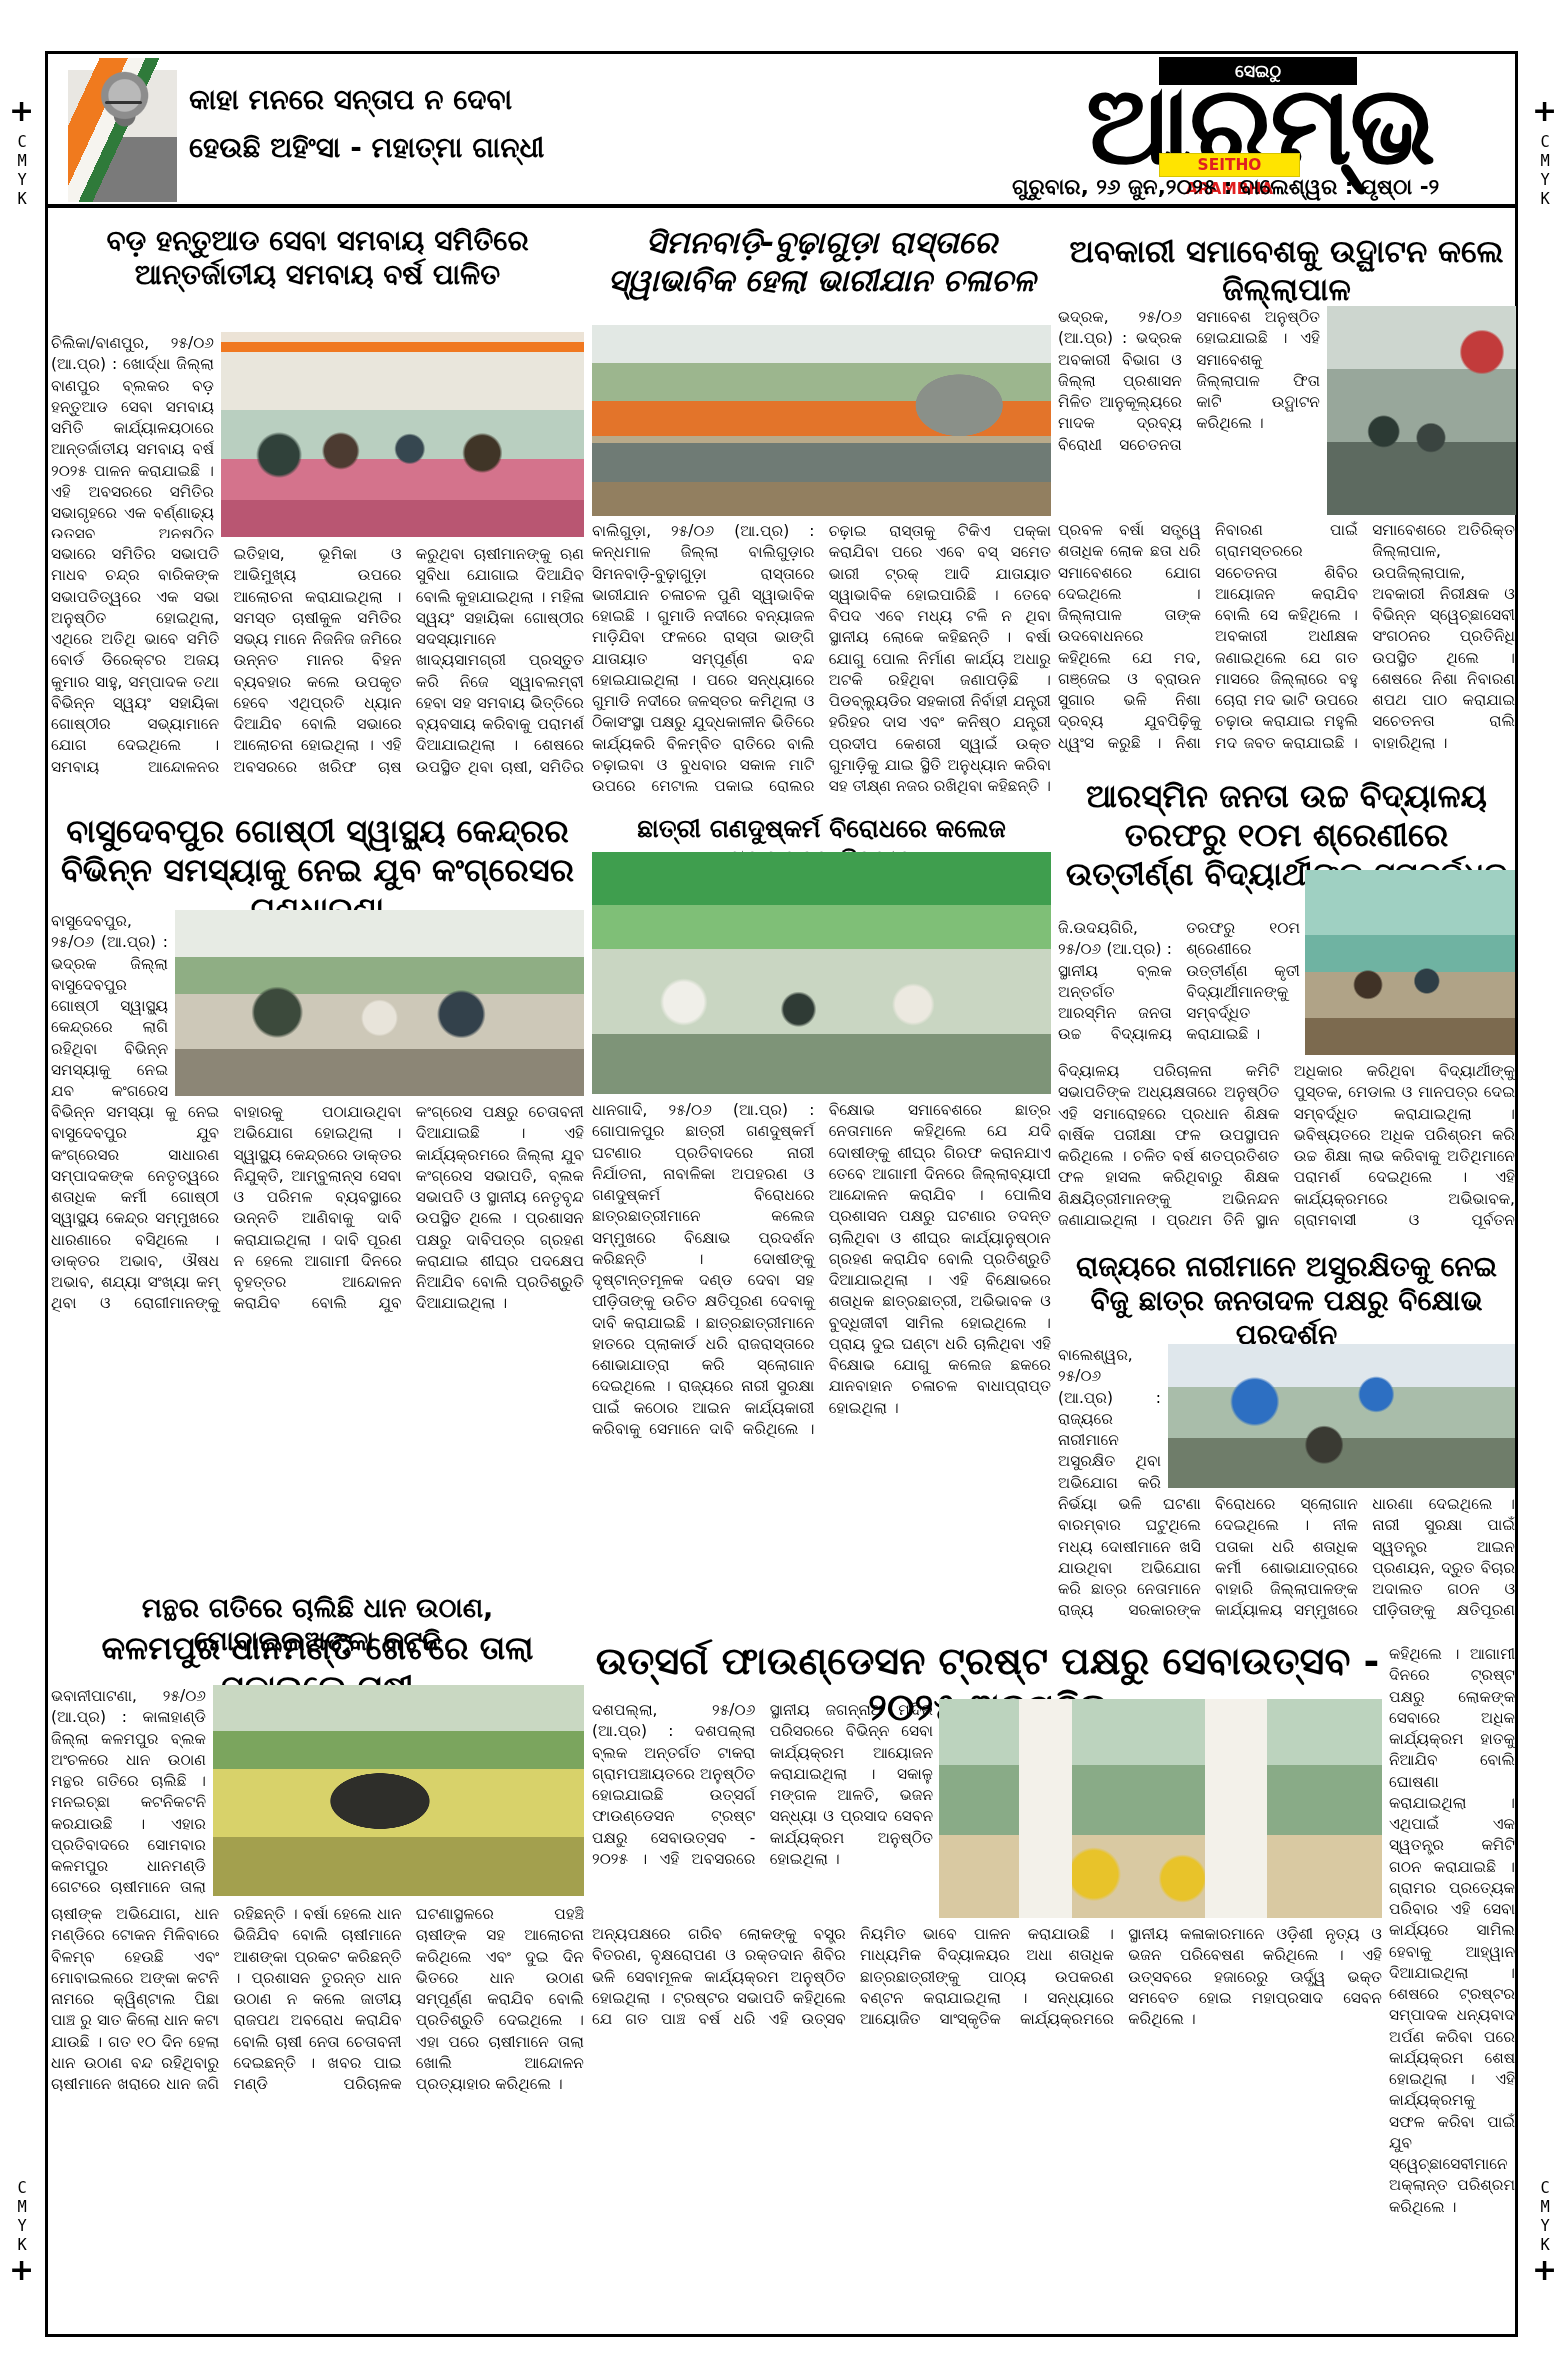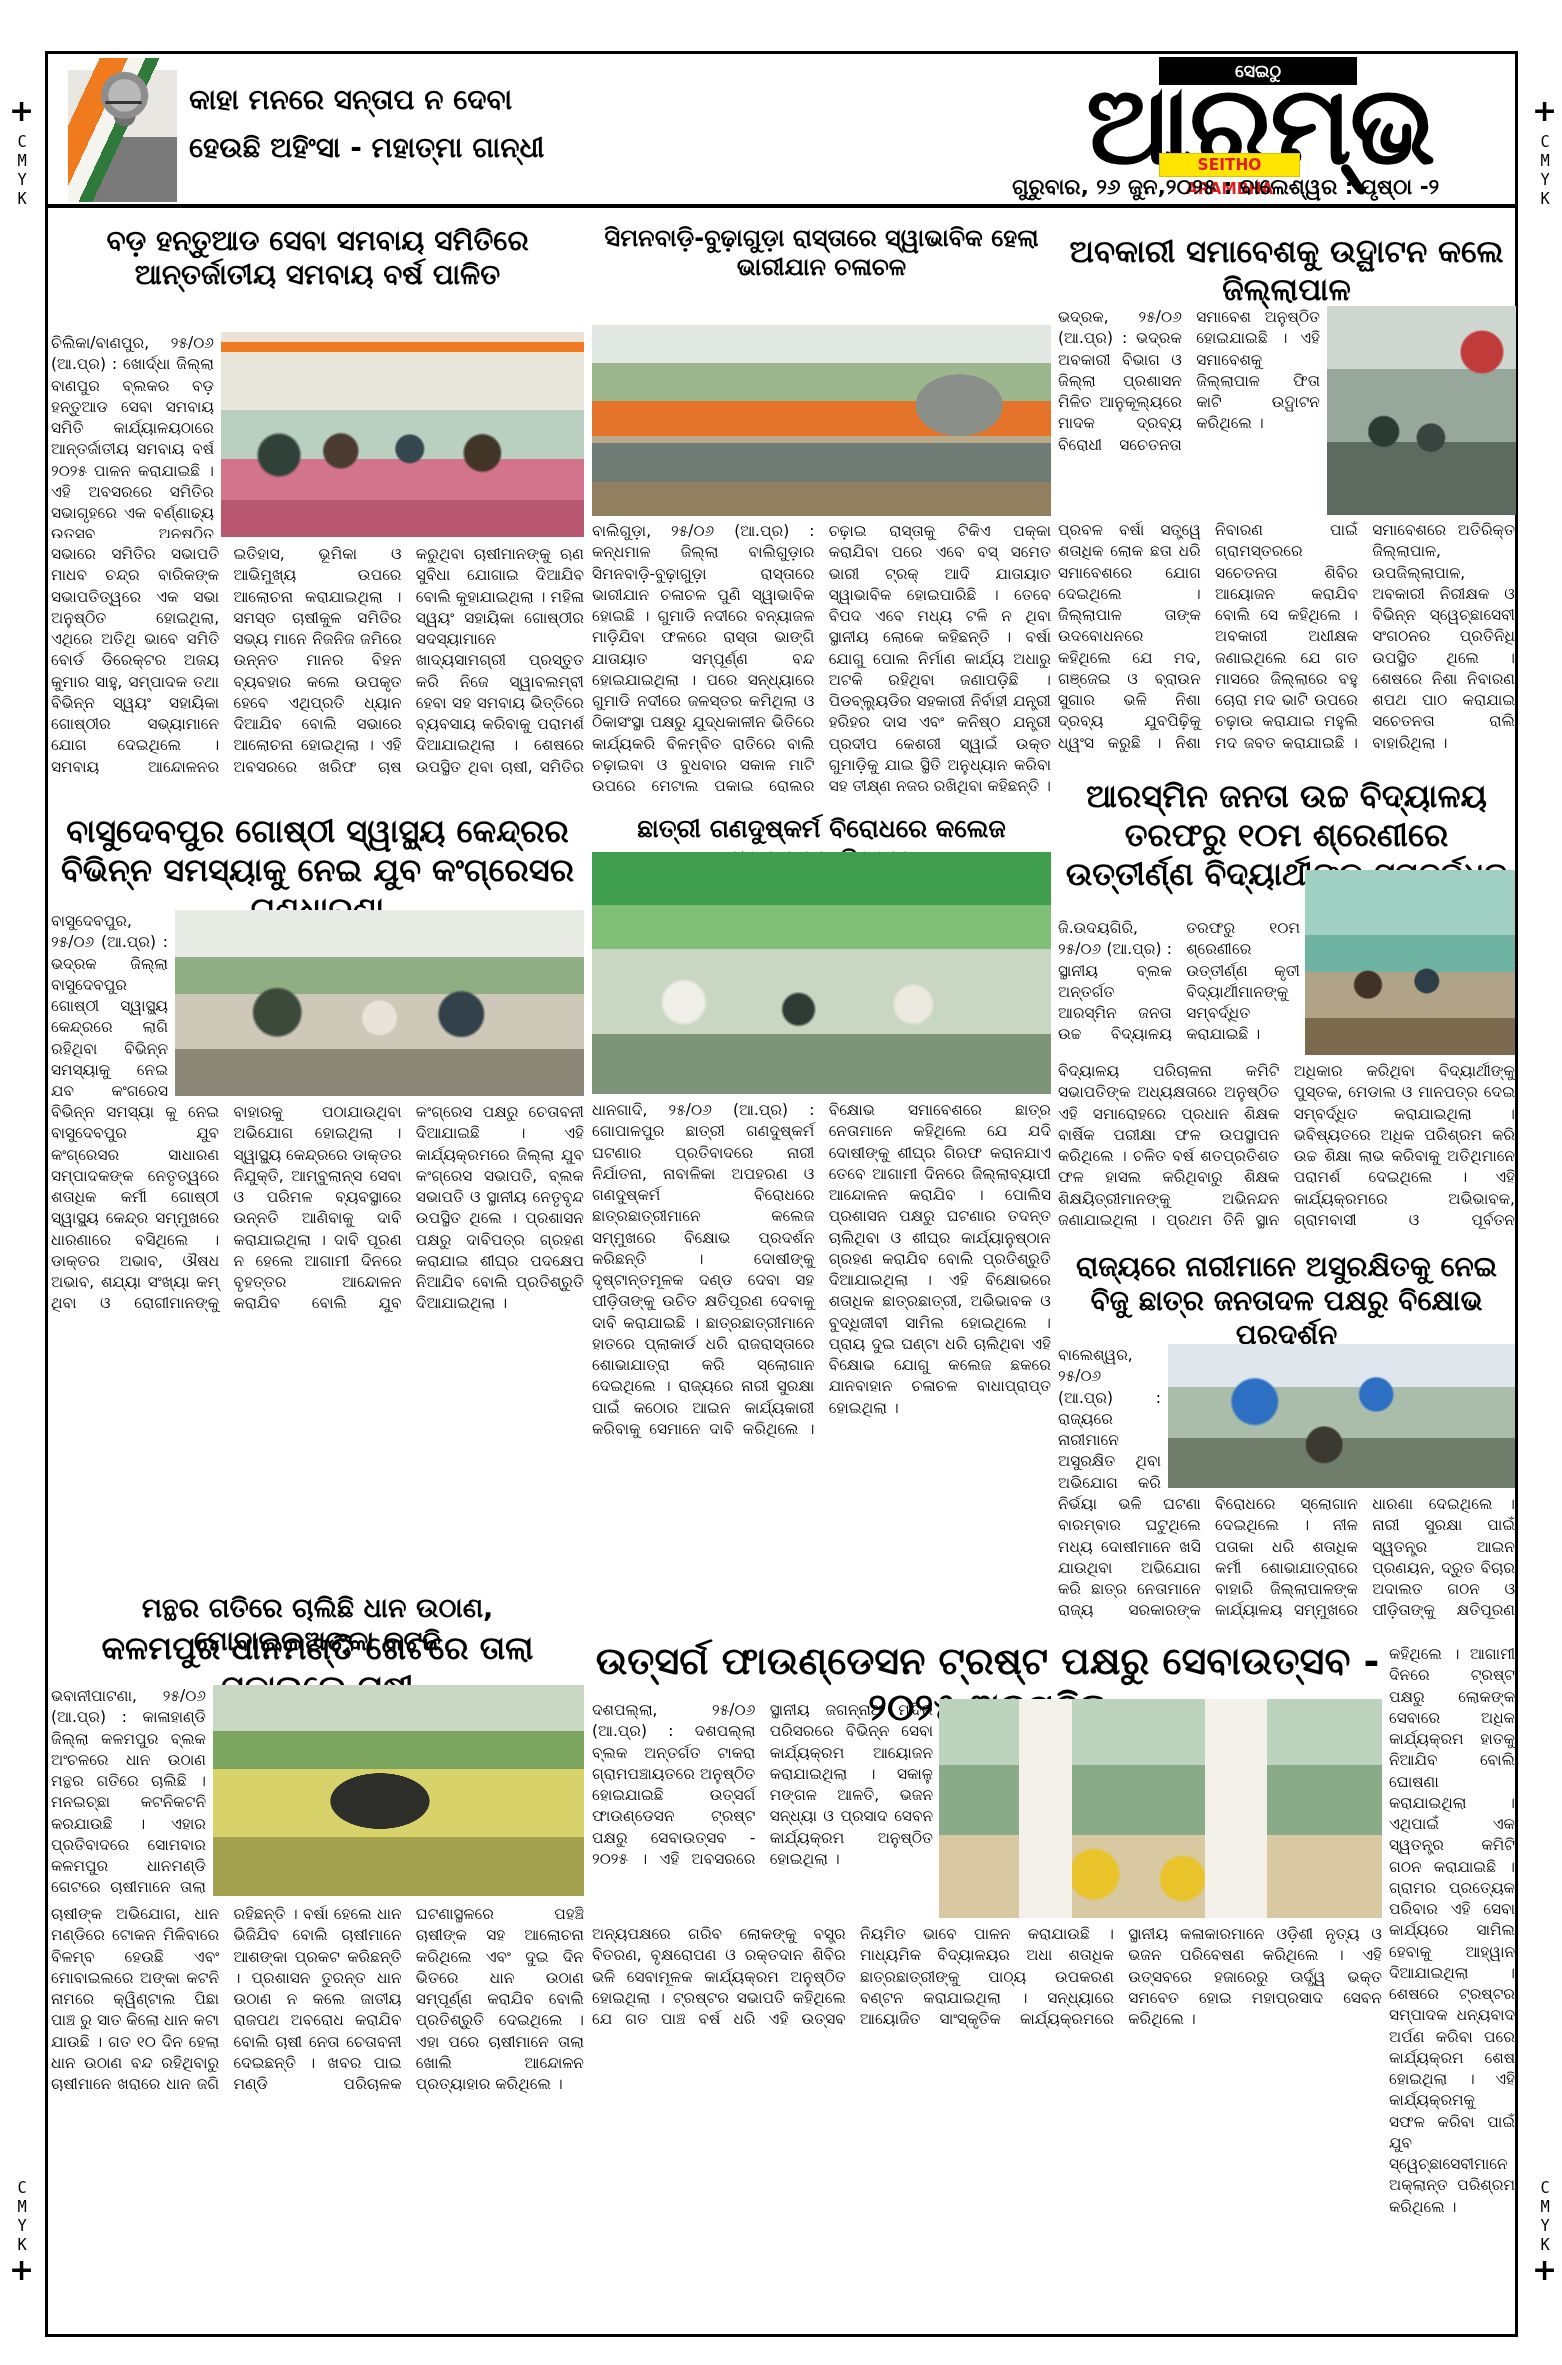--- a/index.html
+++ b/index.html
@@ -125,21 +125,21 @@
 <div class="abs body" style="left:51px;top:911px;width:117px;height:185px;">ବାସୁଦେବପୁର, ୨୫/୦୬ (ଆ.ପ୍ର) : ଭଦ୍ରକ ଜିଲ୍ଲା ବାସୁଦେବପୁର ଗୋଷ୍ଠୀ ସ୍ୱାସ୍ଥ୍ୟ କେନ୍ଦ୍ରରେ ଲାଗି ରହିଥିବା ବିଭିନ୍ନ ସମସ୍ୟାକୁ ନେଇ ଯୁବ କଂଗ୍ରେସ ପକ୍ଷରୁ ଗଣଧାରଣା ଦିଆଯାଇଛି ।</div>
 <div class="abs photo ph-health" style="left:175px;top:910px;width:409px;height:186px;"></div>
 <div class="abs body c3" style="left:51px;top:1102px;width:533px;height:478px;">ବିଭିନ୍ନ ସମସ୍ୟା କୁ ନେଇ ବାସୁଦେବପୁର ଯୁବ କଂଗ୍ରେସର ସାଧାରଣ ସମ୍ପାଦକଙ୍କ ନେତୃତ୍ୱରେ ଶତାଧିକ କର୍ମୀ ଗୋଷ୍ଠୀ ସ୍ୱାସ୍ଥ୍ୟ କେନ୍ଦ୍ର ସମ୍ମୁଖରେ ଧାରଣାରେ ବସିଥିଲେ । ଡାକ୍ତର ଅଭାବ, ଔଷଧ ଅଭାବ, ଶଯ୍ୟା ସଂଖ୍ୟା କମ୍ ଥିବା ଓ ରୋଗୀମାନଙ୍କୁ ବାହାରକୁ ପଠାଯାଉଥିବା ଅଭିଯୋଗ ହୋଇଥିଲା । ସ୍ୱାସ୍ଥ୍ୟ କେନ୍ଦ୍ରରେ ଡାକ୍ତର ନିଯୁକ୍ତି, ଆମ୍ବୁଲାନ୍ସ ସେବା ଓ ପରିମଳ ବ୍ୟବସ୍ଥାରେ ଉନ୍ନତି ଆଣିବାକୁ ଦାବି କରାଯାଇଥିଲା । ଦାବି ପୂରଣ ନ ହେଲେ ଆଗାମୀ ଦିନରେ ବୃହତ୍ତର ଆନ୍ଦୋଳନ କରାଯିବ ବୋଲି ଯୁବ କଂଗ୍ରେସ ପକ୍ଷରୁ ଚେତାବନୀ ଦିଆଯାଇଛି । ଏହି କାର୍ଯ୍ୟକ୍ରମରେ ଜିଲ୍ଲା ଯୁବ କଂଗ୍ରେସ ସଭାପତି, ବ୍ଲକ ସଭାପତି ଓ ସ୍ଥାନୀୟ ନେତୃବୃନ୍ଦ ଉପସ୍ଥିତ ଥିଲେ । ପ୍ରଶାସନ ପକ୍ଷରୁ ଦାବିପତ୍ର ଗ୍ରହଣ କରାଯାଇ ଶୀଘ୍ର ପଦକ୍ଷେପ ନିଆଯିବ ବୋଲି ପ୍ରତିଶ୍ରୁତି ଦିଆଯାଇଥିଲା ।</div>
 
 <div class="abs hl" style="left:51px;top:1592px;width:533px;font-size:27px;">ମନ୍ଥର ଗତିରେ ଚାଲିଛି ଧାନ ଉଠାଣ, ମୋବାଇଲଅଙ୍କା କଟନି</div>
 <div class="abs hl" style="left:51px;top:1629px;width:533px;font-size:32px;">କଳମପୁର ଧାନମଣ୍ଡି ଗେଟରେ ତାଲା ପକାଇଲେ ଚାଷୀ</div>
 <div class="abs body" style="left:51px;top:1686px;width:155px;height:211px;">ଭବାନୀପାଟଣା, ୨୫/୦୬ (ଆ.ପ୍ର) : କାଳାହାଣ୍ଡି ଜିଲ୍ଲା କଳମପୁର ବ୍ଲକ ଅଂଚଳରେ ଧାନ ଉଠାଣ ମନ୍ଥର ଗତିରେ ଚାଲିଛି । ମନଇଚ୍ଛା କଟନିକଟନି କରଯାଉଛି । ଏହାର ପ୍ରତିବାଦରେ ସୋମବାର କଳମପୁର ଧାନମଣ୍ଡି ଗେଟରେ ଚାଷୀମାନେ ତାଲା ପକାଇଥିଲେ ।</div>
 <div class="abs photo ph-paddy" style="left:213px;top:1685px;width:371px;height:211px;"></div>
 <div class="abs body c3" style="left:51px;top:1904px;width:533px;height:424px;">ଚାଷୀଙ୍କ ଅଭିଯୋଗ, ଧାନ ମଣ୍ଡିରେ ଟୋକନ ମିଳିବାରେ ବିଳମ୍ବ ହେଉଛି ଏବଂ ମୋବାଇଲରେ ଅଙ୍କା କଟନି ନାମରେ କ୍ୱିଣ୍ଟାଲ ପିଛା ପାଞ୍ଚ ରୁ ସାତ କିଲୋ ଧାନ କଟା ଯାଉଛି । ଗତ ୧୦ ଦିନ ହେଲା ଧାନ ଉଠାଣ ବନ୍ଦ ରହିଥିବାରୁ ଚାଷୀମାନେ ଖରାରେ ଧାନ ଜଗି ରହିଛନ୍ତି । ବର୍ଷା ହେଲେ ଧାନ ଭିଜିଯିବ ବୋଲି ଚାଷୀମାନେ ଆଶଙ୍କା ପ୍ରକଟ କରିଛନ୍ତି । ପ୍ରଶାସନ ତୁରନ୍ତ ଧାନ ଉଠାଣ ନ କଲେ ଜାତୀୟ ରାଜପଥ ଅବରୋଧ କରାଯିବ ବୋଲି ଚାଷୀ ନେତା ଚେତାବନୀ ଦେଇଛନ୍ତି । ଖବର ପାଇ ମଣ୍ଡି ପରିଚାଳକ ଘଟଣାସ୍ଥଳରେ ପହଞ୍ଚି ଚାଷୀଙ୍କ ସହ ଆଲୋଚନା କରିଥିଲେ ଏବଂ ଦୁଇ ଦିନ ଭିତରେ ଧାନ ଉଠାଣ ସମ୍ପୂର୍ଣ୍ଣ କରାଯିବ ବୋଲି ପ୍ରତିଶ୍ରୁତି ଦେଇଥିଲେ । ଏହା ପରେ ଚାଷୀମାନେ ତାଲା ଖୋଲି ଆନ୍ଦୋଳନ ପ୍ରତ୍ୟାହାର କରିଥିଲେ ।</div>
 
-<div class="abs hl" style="left:592px;top:224px;width:459px;font-size:24px;">ସିମନବାଡ଼ି-ବୁଢ଼ାଗୁଡ଼ା ରାସ୍ତାରେ ସ୍ୱାଭାବିକ ହେଲା ଭାରୀଯାନ ଚଳାଚଳ</div>
+<div class="abs hl" style="left:592px;top:224px;width:459px;font-size:31px;font-style:italic;">ସିମନବାଡ଼ି-ବୁଢ଼ାଗୁଡ଼ା ରାସ୍ତାରେ ସ୍ୱାଭାବିକ ହେଲା ଭାରୀଯାନ ଚଳାଚଳ</div>
 <div class="abs photo ph-truck" style="left:592px;top:325px;width:459px;height:191px;"></div>
 <div class="abs body c2" style="left:592px;top:521px;width:459px;height:280px;">ବାଲିଗୁଡ଼ା, ୨୫/୦୬ (ଆ.ପ୍ର) : କନ୍ଧମାଳ ଜିଲ୍ଲା ବାଲିଗୁଡ଼ାର ସିମନବାଡ଼ି-ବୁଢ଼ାଗୁଡ଼ା ରାସ୍ତାରେ ଭାରୀଯାନ ଚଳାଚଳ ପୁଣି ସ୍ୱାଭାବିକ ହୋଇଛି । ଗୁମାଡି ନଦୀରେ ବନ୍ୟାଜଳ ମାଡ଼ିଯିବା ଫଳରେ ରାସ୍ତା ଭାଙ୍ଗି ଯାତାୟାତ ସମ୍ପୂର୍ଣ୍ଣ ବନ୍ଦ ହୋଇଯାଇଥିଲା । ପରେ ସନ୍ଧ୍ୟାରେ ଗୁମାଡି ନଦୀରେ ଜଳସ୍ତର କମିଥିଲା ଓ ଠିକାସଂସ୍ଥା ପକ୍ଷରୁ ଯୁଦ୍ଧକାଳୀନ ଭିତିରେ କାର୍ଯ୍ୟକରି ବିଳମ୍ବିତ ରାତିରେ ବାଲି ଚଢ଼ାଇବା ଓ ବୁଧବାର ସକାଳ ମାଟି ଉପରେ ମେଟାଲ ପକାଇ ରୋଲର ଚଢ଼ାଇ ରାସ୍ତାକୁ ଟିକିଏ ପକ୍କା କରାଯିବା ପରେ ଏବେ ବସ୍ ସମେତ ଭାରୀ ଟ୍ରକ୍ ଆଦି ଯାତାୟାତ ସ୍ୱାଭାବିକ ହୋଇପାରିଛି । ତେବେ ବିପଦ ଏବେ ମଧ୍ୟ ଟଳି ନ ଥିବା ସ୍ଥାନୀୟ ଲୋକେ କହିଛନ୍ତି । ବର୍ଷା ଯୋଗୁ ପୋଲ ନିର୍ମାଣ କାର୍ଯ୍ୟ ଅଧାରୁ ଅଟକି ରହିଥିବା ଜଣାପଡ଼ିଛି । ପିଡବ୍ଲ୍ୟୁଡିର ସହକାରୀ ନିର୍ବାହୀ ଯନ୍ତ୍ରୀ ହରିହର ଦାସ ଏବଂ କନିଷ୍ଠ ଯନ୍ତ୍ରୀ ପ୍ରଦୀପ କେଶରୀ ସ୍ୱାଇଁ ଉକ୍ତ ଗୁମାଡ଼ିକୁ ଯାଇ ସ୍ଥିତି ଅନୁଧ୍ୟାନ କରିବା ସହ ତୀକ୍ଷ୍ଣ ନଜର ରଖିଥିବା କହିଛନ୍ତି । ବର୍ଷା କମିବା ପରେ ଶୀଘ୍ର ପୋଲ ନିର୍ମାଣ କରାଯିବ ବୋଲି ବିଭାଗ ପକ୍ଷରୁ କୁହାଯାଇଛି ।</div>
 
 <div class="abs hl" style="left:592px;top:814px;width:459px;font-size:25px;">ଛାତ୍ରୀ ଗଣଦୁଷ୍କର୍ମ ବିରୋଧରେ କଲେଜ ସମ୍ମୁଖରେ ବିକ୍ଷୋଭ</div>
 <div class="abs photo ph-students" style="left:592px;top:852px;width:459px;height:242px;"></div>
 <div class="abs body c2" style="left:592px;top:1100px;width:459px;height:528px;">ଧାନଗାଦି, ୨୫/୦୬ (ଆ.ପ୍ର) : ଗୋପାଳପୁର ଛାତ୍ରୀ ଗଣଦୁଷ୍କର୍ମ ଘଟଣାର ପ୍ରତିବାଦରେ ନାରୀ ନିର୍ଯାତନା, ନାବାଳିକା ଅପହରଣ ଓ ଗଣଦୁଷ୍କର୍ମ ବିରୋଧରେ ଛାତ୍ରଛାତ୍ରୀମାନେ କଲେଜ ସମ୍ମୁଖରେ ବିକ୍ଷୋଭ ପ୍ରଦର୍ଶନ କରିଛନ୍ତି । ଦୋଷୀଙ୍କୁ ଦୃଷ୍ଟାନ୍ତମୂଳକ ଦଣ୍ଡ ଦେବା ସହ ପୀଡ଼ିତାଙ୍କୁ ଉଚିତ କ୍ଷତିପୂରଣ ଦେବାକୁ ଦାବି କରାଯାଇଛି । ଛାତ୍ରଛାତ୍ରୀମାନେ ହାତରେ ପ୍ଲାକାର୍ଡ ଧରି ରାଜରାସ୍ତାରେ ଶୋଭାଯାତ୍ରା କରି ସ୍ଲୋଗାନ ଦେଇଥିଲେ । ରାଜ୍ୟରେ ନାରୀ ସୁରକ୍ଷା ପାଇଁ କଠୋର ଆଇନ କାର୍ଯ୍ୟକାରୀ କରିବାକୁ ସେମାନେ ଦାବି କରିଥିଲେ । ବିକ୍ଷୋଭ ସମାବେଶରେ ଛାତ୍ର ନେତାମାନେ କହିଥିଲେ ଯେ ଯଦି ଦୋଷୀଙ୍କୁ ଶୀଘ୍ର ଗିରଫ କରାନଯାଏ ତେବେ ଆଗାମୀ ଦିନରେ ଜିଲ୍ଲାବ୍ୟାପୀ ଆନ୍ଦୋଳନ କରାଯିବ । ପୋଲିସ ପ୍ରଶାସନ ପକ୍ଷରୁ ଘଟଣାର ତଦନ୍ତ ଚାଲିଥିବା ଓ ଶୀଘ୍ର କାର୍ଯ୍ୟାନୁଷ୍ଠାନ ଗ୍ରହଣ କରାଯିବ ବୋଲି ପ୍ରତିଶ୍ରୁତି ଦିଆଯାଇଥିଲା । ଏହି ବିକ୍ଷୋଭରେ ଶତାଧିକ ଛାତ୍ରଛାତ୍ରୀ, ଅଭିଭାବକ ଓ ବୁଦ୍ଧିଜୀବୀ ସାମିଲ ହୋଇଥିଲେ । ପ୍ରାୟ ଦୁଇ ଘଣ୍ଟା ଧରି ଚାଲିଥିବା ଏହି ବିକ୍ଷୋଭ ଯୋଗୁ କଲେଜ ଛକରେ ଯାନବାହାନ ଚଳାଚଳ ବାଧାପ୍ରାପ୍ତ ହୋଇଥିଲା ।</div>
 
 <div class="abs hl" style="left:1058px;top:225px;width:457px;font-size:31px;margin-top:8px;">ଅବକାରୀ ସମାବେଶକୁ ଉଦ୍ଘାଟନ କଲେ ଜିଲ୍ଲାପାଳ</div>
 <div class="abs body c2" style="left:1058px;top:307px;width:262px;height:208px;">ଭଦ୍ରକ, ୨୫/୦୬ (ଆ.ପ୍ର) : ଭଦ୍ରକ ଅବକାରୀ ବିଭାଗ ଓ ଜିଲ୍ଲା ପ୍ରଶାସନ ମିଳିତ ଆନୁକୂଲ୍ୟରେ ମାଦକ ଦ୍ରବ୍ୟ ବିରୋଧୀ ସଚେତନତା ସମାବେଶ ଅନୁଷ୍ଠିତ ହୋଇଯାଇଛି । ଏହି ସମାବେଶକୁ ଜିଲ୍ଲାପାଳ ଫିତା କାଟି ଉଦ୍ଘାଟନ କରିଥିଲେ ।</div>
 <div class="abs photo ph-excise" style="left:1327px;top:306px;width:189px;height:209px;"></div>

